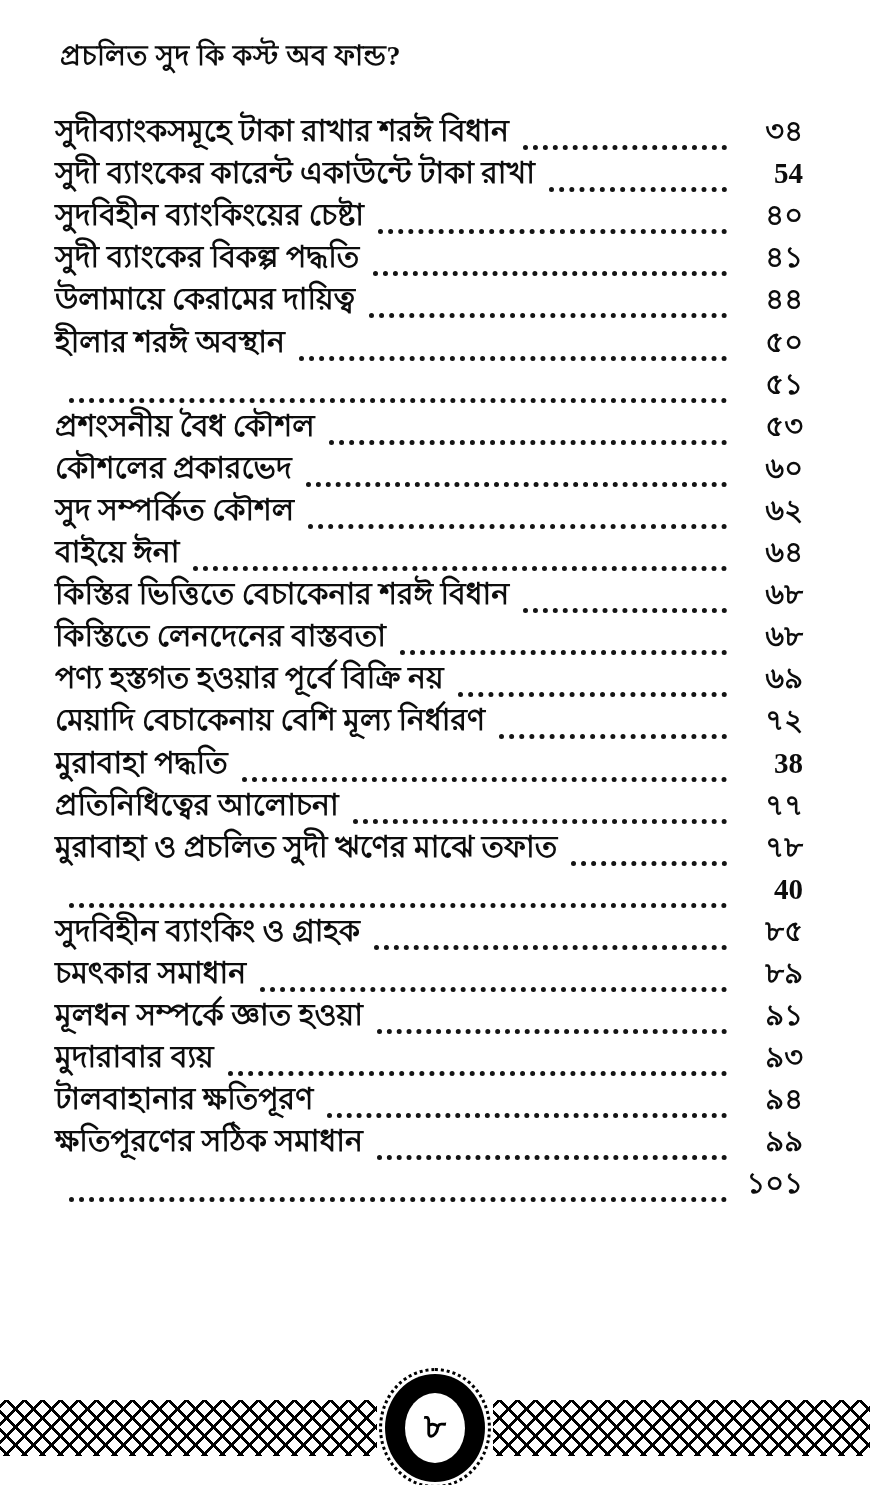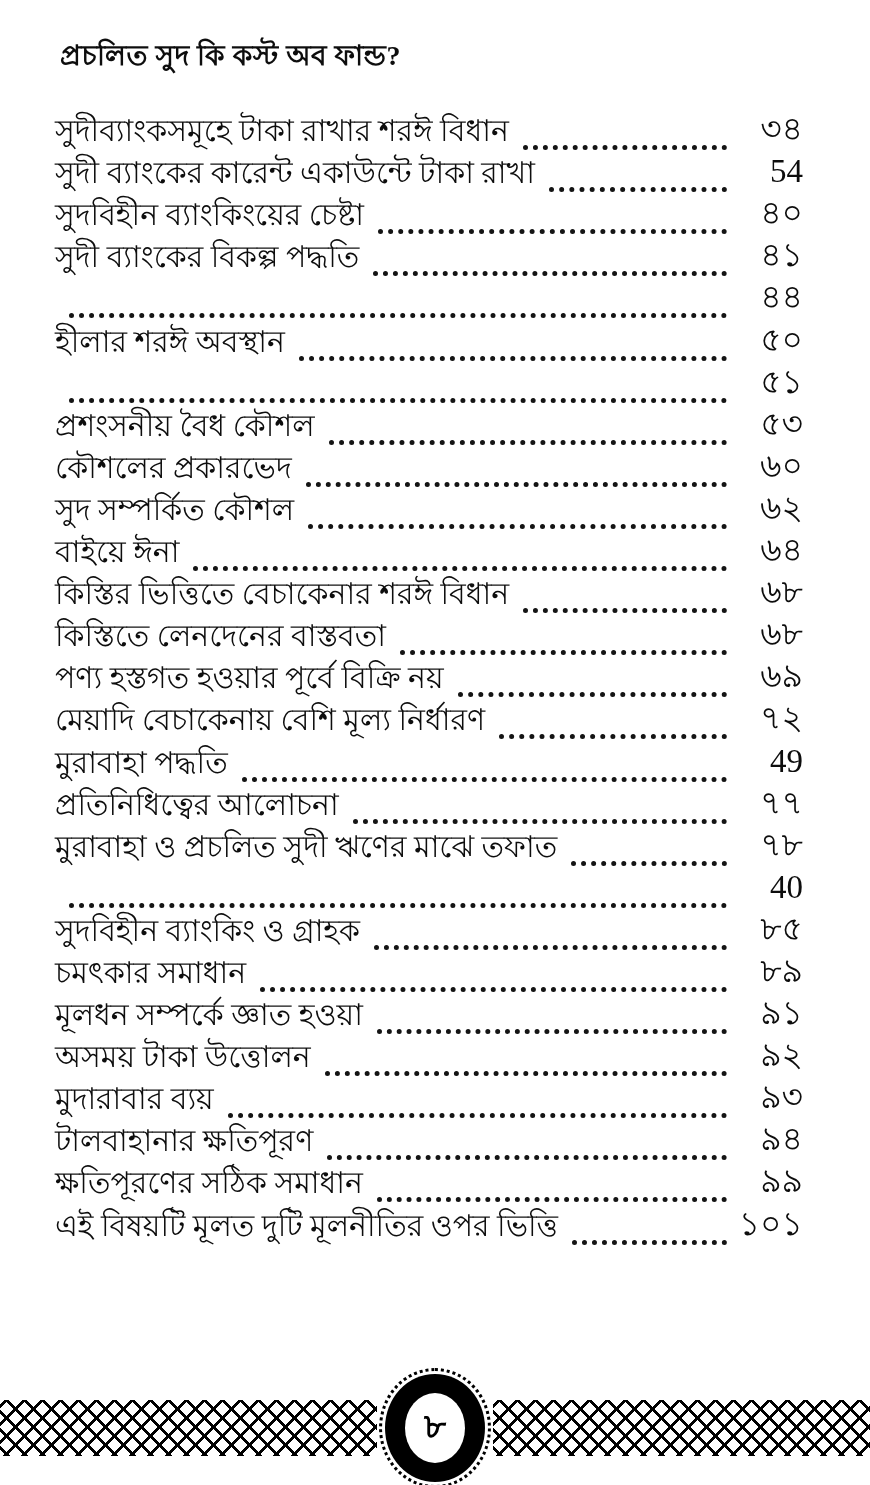--- a/index.html
+++ b/index.html
@@ -29,38 +29,38 @@
     position: absolute;
     top: 110px;
     left: 55px;
     width: 748px;
   }
   .toc-row {
     display: flex;
     align-items: flex-end;
     height: 42.1px;
     font-size: 30px;
-    font-weight: normal;
+    font-weight: bold;
     line-height: 1;
   }
   .toc-title {
     white-space: nowrap;
     padding-bottom: 6px;
   }
   .leader {
     flex: 1 1 auto;
     min-width: 26px;
     border-bottom: 5px dotted #141414;
     margin: 0 12px 2px 14px;
     height: 0;
   }
   .toc-page {
     min-width: 64px;
     text-align: right;
-    font-size: 33px;
+    font-size: 29px;
     padding-bottom: 6px;
     white-space: nowrap;
   }
   .footer {
     position: absolute;
     left: 0;
     right: 0;
     top: 1368px;
     height: 120px;
     display: flex;
@@ -130,20 +130,21 @@
       <span class="toc-page">৪০</span>
     </div>
 
     <div class="toc-row">
       <span class="toc-title">সুদী ব্যাংকের বিকল্প পদ্ধতি</span>
       <span class="leader"></span>
       <span class="toc-page">৪১</span>
     </div>
 
     <div class="toc-row">
+      <span class="toc-title">উলামায়ে কেরামের দায়িত্ব</span>
       <span class="leader"></span>
       <span class="toc-page">৪৪</span>
     </div>
 
     <div class="toc-row">
       <span class="toc-title">হীলার শরঈ অবস্থান</span>
       <span class="leader"></span>
       <span class="toc-page">৫০</span>
     </div>
 
@@ -196,21 +197,21 @@
 
     <div class="toc-row">
       <span class="toc-title">মেয়াদি বেচাকেনায় বেশি মূল্য নির্ধারণ</span>
       <span class="leader"></span>
       <span class="toc-page">৭২</span>
     </div>
 
     <div class="toc-row">
       <span class="toc-title">মুরাবাহা পদ্ধতি</span>
       <span class="leader"></span>
-      <span class="toc-page">49</span>
+      <span class="toc-page">38</span>
     </div>
 
     <div class="toc-row">
       <span class="toc-title">প্রতিনিধিত্বের আলোচনা</span>
       <span class="leader"></span>
       <span class="toc-page">৭৭</span>
     </div>
 
     <div class="toc-row">
       <span class="toc-title">মুরাবাহা ও প্রচলিত সুদী ঋণের মাঝে তফাত</span>
@@ -235,46 +236,40 @@
       <span class="leader"></span>
       <span class="toc-page">৮৯</span>
     </div>
 
     <div class="toc-row">
       <span class="toc-title">মূলধন সম্পর্কে জ্ঞাত হওয়া</span>
       <span class="leader"></span>
       <span class="toc-page">৯১</span>
     </div>
 
-    <div class="toc-row">
-      <span class="toc-title">অসময় টাকা উত্তোলন</span>
-      <span class="leader"></span>
-      <span class="toc-page">৯২</span>
-    </div>
 
     <div class="toc-row">
       <span class="toc-title">মুদারাবার ব্যয়</span>
       <span class="leader"></span>
       <span class="toc-page">৯৩</span>
     </div>
 
     <div class="toc-row">
       <span class="toc-title">টালবাহানার ক্ষতিপূরণ</span>
       <span class="leader"></span>
       <span class="toc-page">৯৪</span>
     </div>
 
     <div class="toc-row">
       <span class="toc-title">ক্ষতিপূরণের সঠিক সমাধান</span>
       <span class="leader"></span>
       <span class="toc-page">৯৯</span>
     </div>
 
     <div class="toc-row">
-      <span class="toc-title">এই বিষয়টি মূলত দুটি মূলনীতির ওপর ভিত্তি</span>
       <span class="leader"></span>
       <span class="toc-page">১০১</span>
     </div>
 
   </div>
 
   <div class="footer">
     <div class="band"></div>
     <div class="medallion">
       <div class="medallion-inner">

